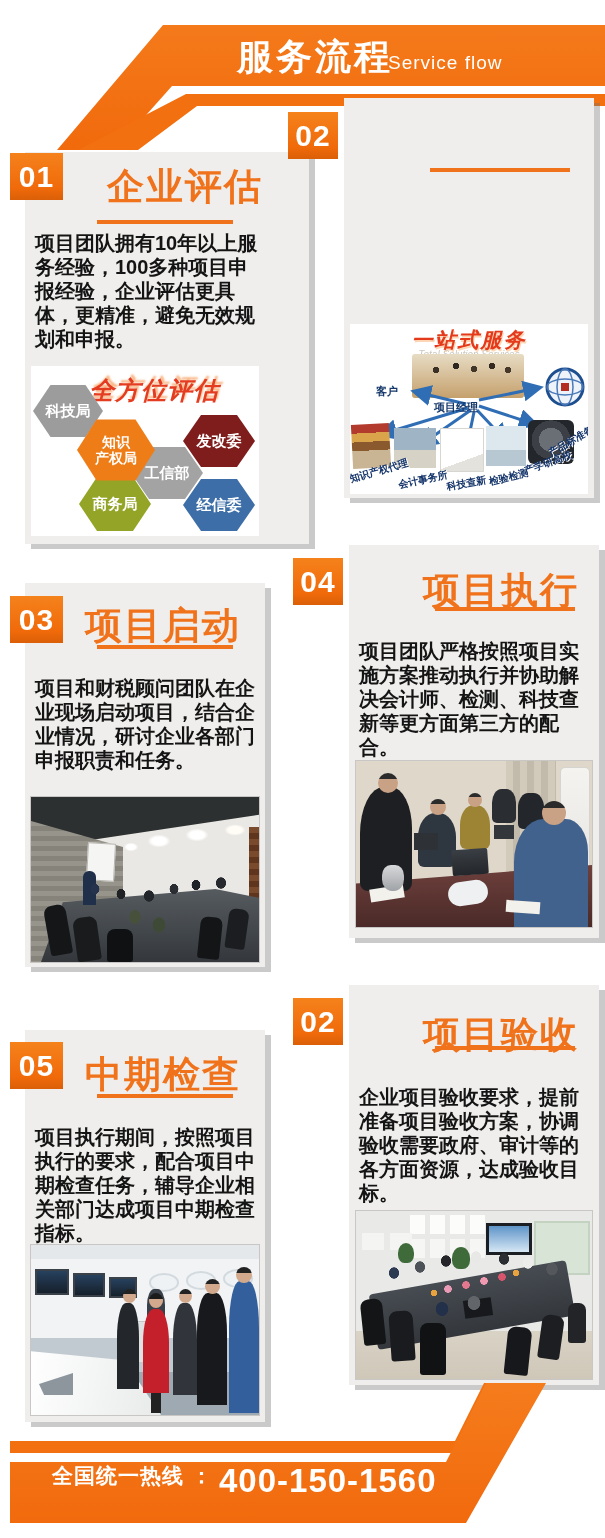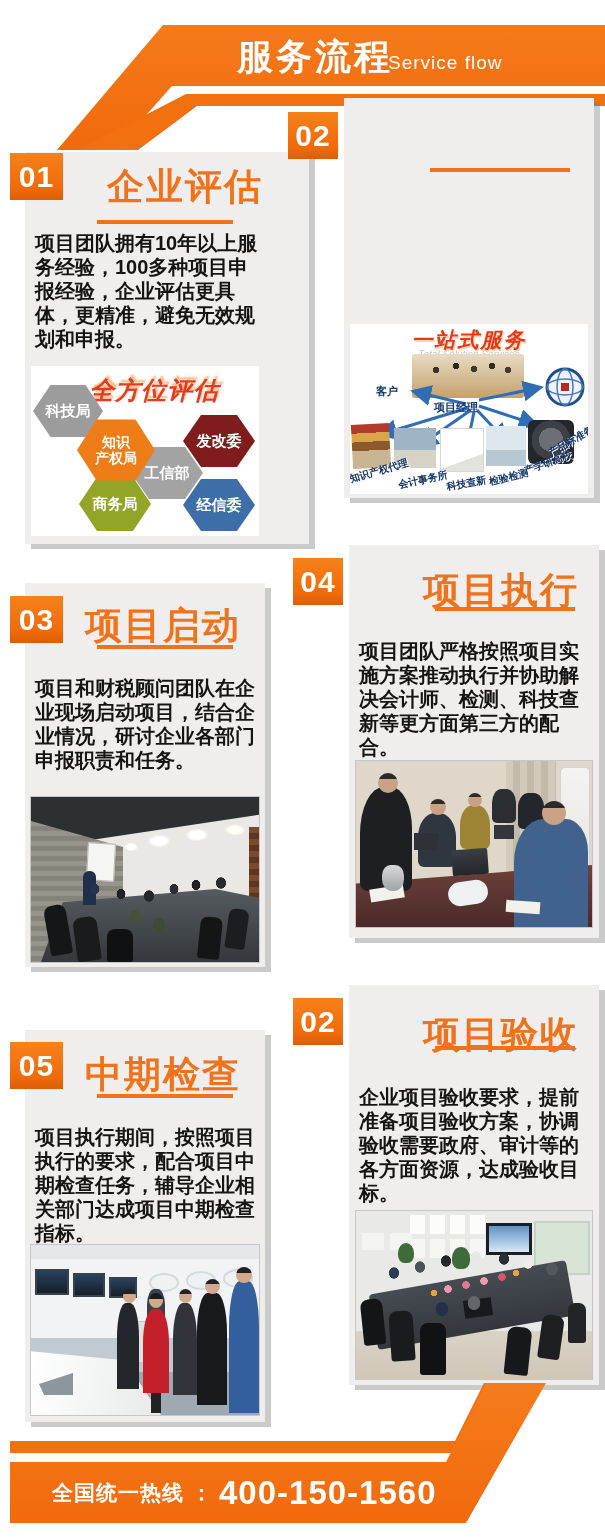--- a/index.html
+++ b/index.html
@@ -14,21 +14,21 @@
   .hdr-stripe{position:absolute;left:0;top:0;width:605px;height:150px;background:#f2700f;
     clip-path:polygon(186px 94px,605px 94px,605px 106px,197px 106px,138px 150px,78px 150px);}
   .hdr-title{position:absolute;left:237px;top:33px;font-size:36px;font-weight:800;color:#fff;letter-spacing:3px;}
   .hdr-sub{position:absolute;left:388px;top:52px;font-size:19px;color:#fff;letter-spacing:1px;}
 
   .ftr-wrap{position:absolute;left:0;top:1375px;width:605px;height:163px;}
   .ftr-stripe{position:absolute;inset:0;background:#f2700f;
     clip-path:polygon(10px 66px,455px 66px,484px 8px,504px 8px,470px 78px,10px 78px);}
   .ftr-band{position:absolute;inset:0;background:linear-gradient(180deg,#f57d1d,#f1680b);
     clip-path:polygon(10px 87px,446px 87px,486px 8px,546px 8px,466px 148px,10px 148px);}
-  .ftr-text{position:absolute;left:52px;top:87px;height:61px;display:flex;align-items:center;gap:7px;color:#fff;}
+  .ftr-text{position:absolute;left:52px;top:87px;height:61px;display:flex;align-items:flex-start;gap:7px;color:#fff;}
   .ftr-label{font-size:21px;font-weight:700;letter-spacing:1px;}
   .ftr-sep{font-size:21px;font-weight:700;}
   .ftr-phone{font-size:33px;font-weight:800;letter-spacing:1px;}
 
   
   .card{position:absolute;background:#efeeec;box-shadow:6px 5px 0 rgba(115,115,115,.38);}
   .badge{position:absolute;display:flex;align-items:center;justify-content:center;color:#fff;
     font-weight:800;font-size:30px;letter-spacing:1px;
     background:linear-gradient(180deg,#f5821c 0%,#f06a0a 75%,#da5f07 100%);}
   .title{position:absolute;margin:0;font-size:37px;font-weight:800;color:#f0731c;

